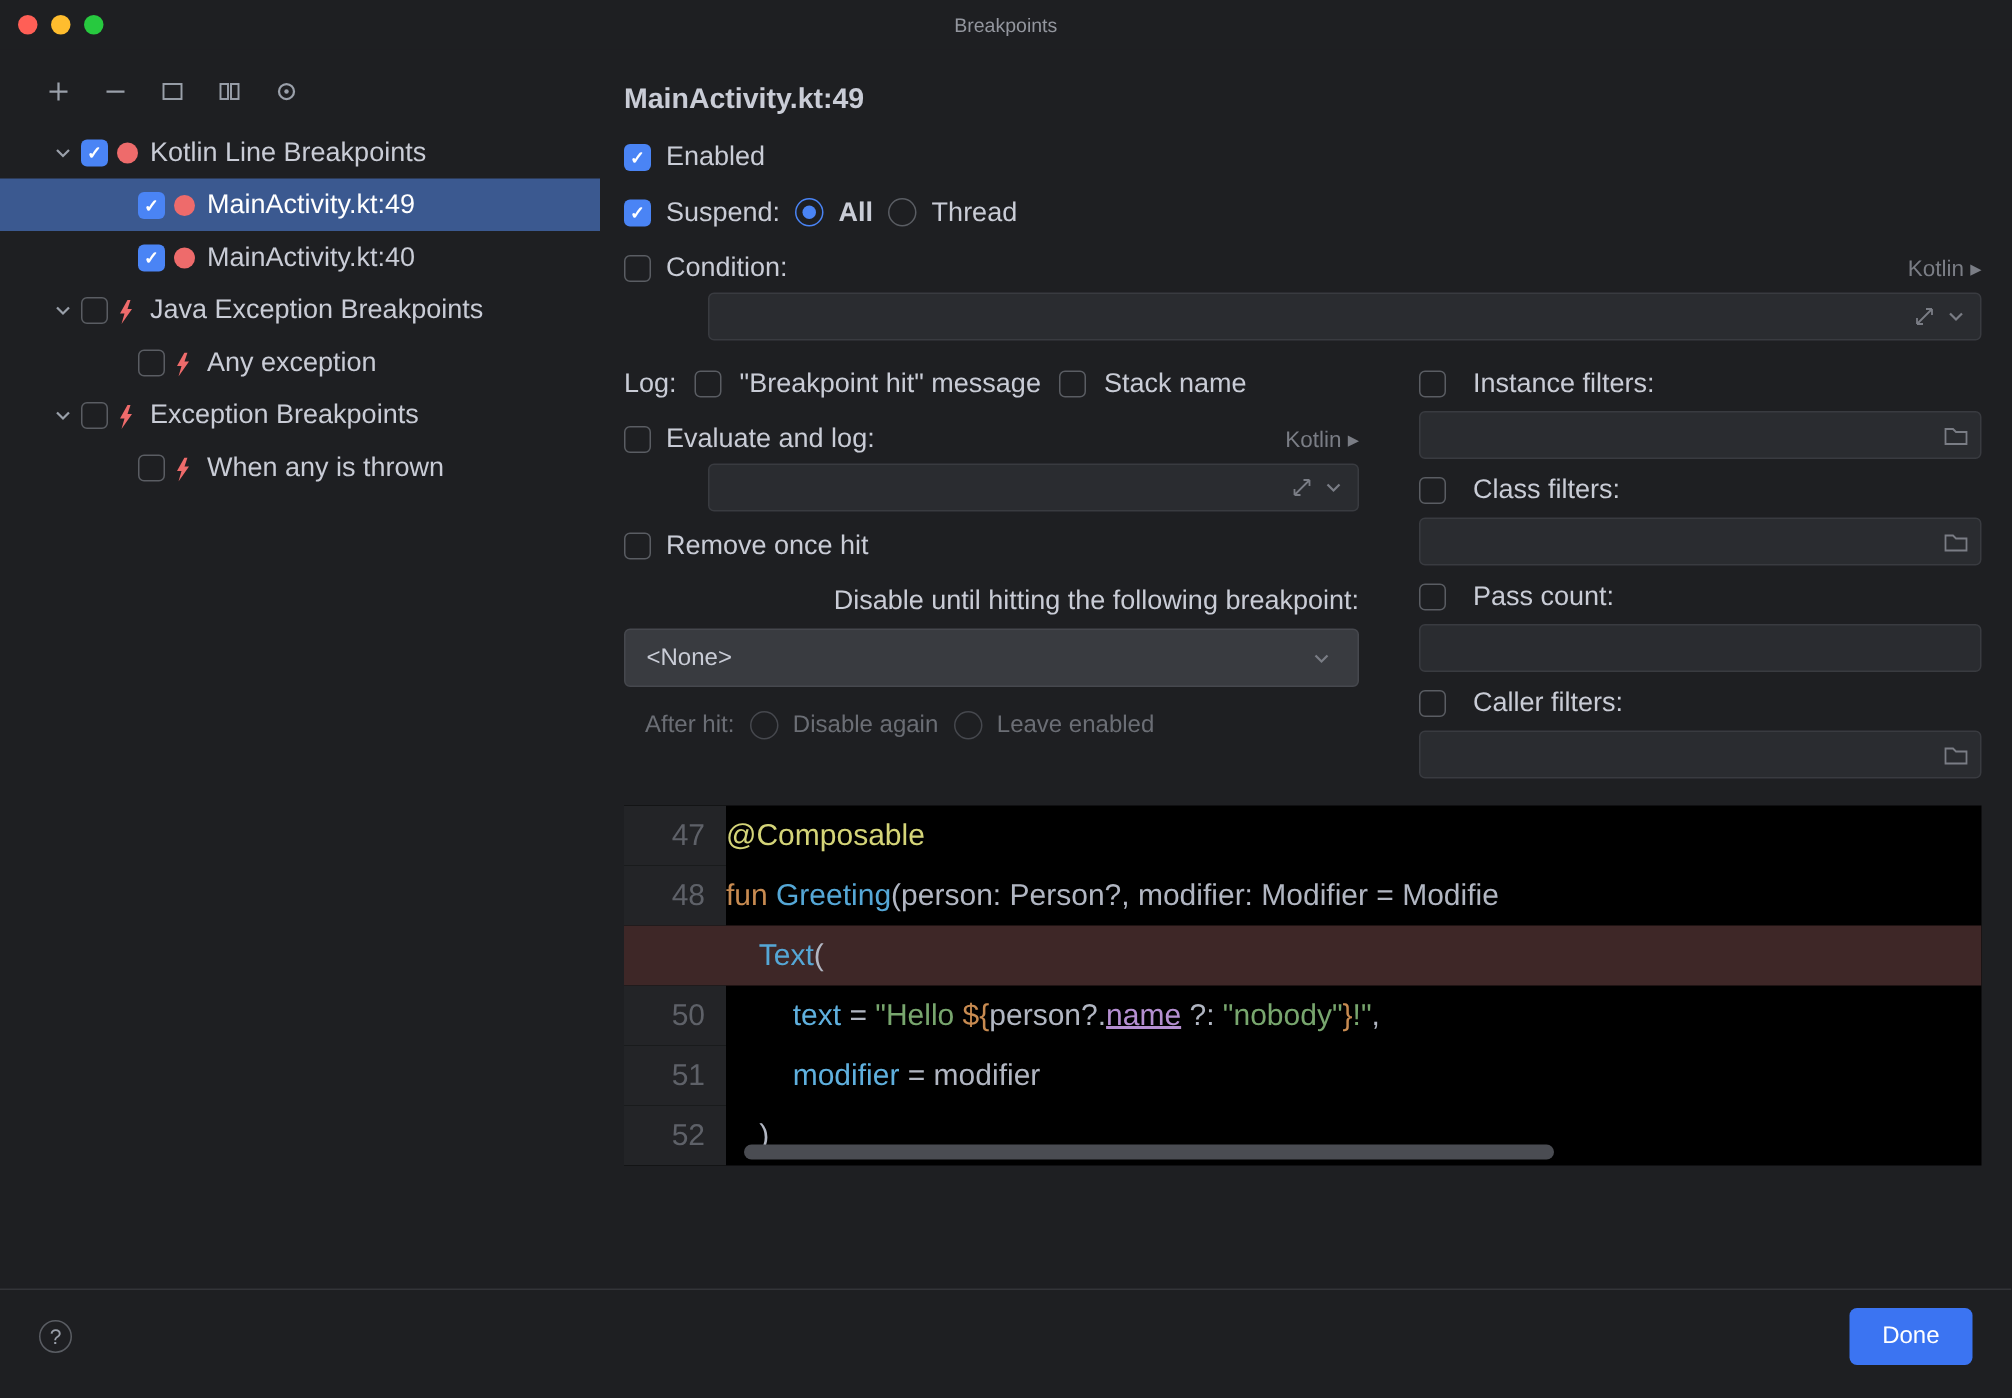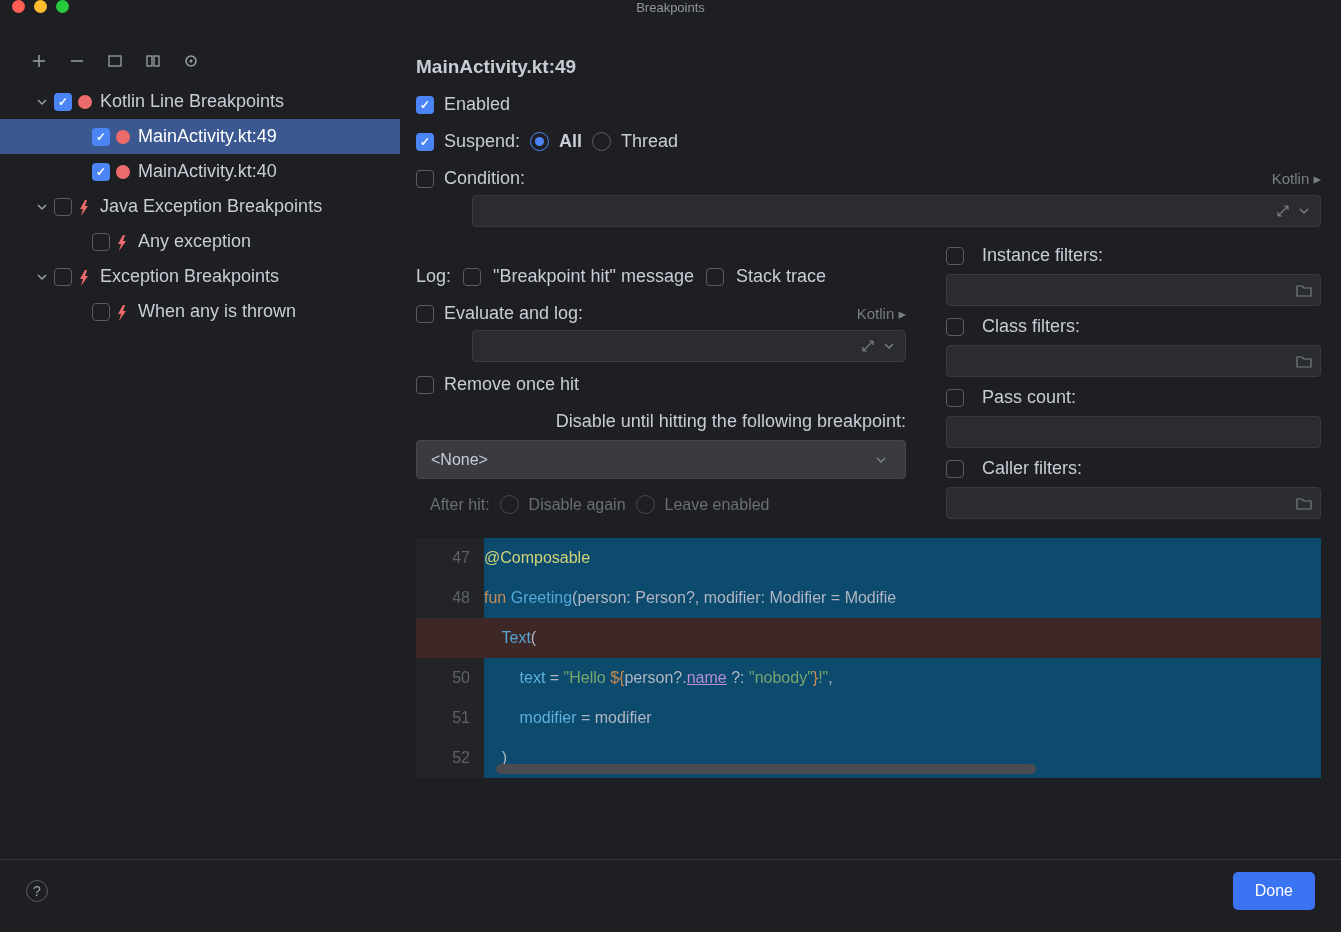--- a/index.html
+++ b/index.html
@@ -1,17 +1,17 @@
 <!DOCTYPE html>
 <html><head>
 <meta charset="utf-8">
 <style>
 * { margin:0; padding:0; box-sizing:border-box; font-family:-apple-system,BlinkMacSystemFont,"Segoe UI",sans-serif; }
 body { width:1341px; height:932px; background:#1e1f22; color:#c9ccd6; font-size:16px; overflow:hidden; }
-.titlebar { height:34px; display:flex; padding:0 12px; background:#1e1f22; border-bottom:1px solid #1e1f22; position:relative; }
+.titlebar { height:34px; display:flex; align-items:center; padding:0 12px; background:#1e1f22; border-bottom:1px solid #1e1f22; position:relative; }
 .tfc { display:flex; gap:9px; }
 .tb { width:13px; height:13px; border-radius:50%; }
 .tb.red{background:#ff5f56;} .tb.yel{background:#ffbd2e;} .tb.grn{background:#27c93f;}
 .title { position:absolute; left:50%; transform:translateX(-50%); font-size:13px; color:#93969e; }
 .main { display:flex; height:825px; }
 .left { width:400px; padding:12px 0 0 0; border-right:none; }
 .toolbar { display:flex; align-items:center; gap:20px; padding:6px 30px 14px; }
 .ticon { width:18px; height:18px; display:flex; align-items:center; justify-content:center; color:#9aa0aa; }
 .tree { font-size:18px; }
 .node { display:flex; align-items:center; padding:7px 10px 7px 36px; gap:6px; }
@@ -30,29 +30,29 @@
 .label { font-size:18px; color:#c9ccd6;text-align:right; }
 .radio { width:19px; height:19px; border-radius:50%; border:1.5px solid #5a5d63; display:inline-flex; align-items:center; justify-content:center; }
 .radio.on { border-color:#4a84f5; }
 .radio.on::after { content:""; width:9px; height:9px; border-radius:50%; background:#4a84f5; }
 .field-row { margin-left:56px; position:relative; margin-bottom:12px; }
 .field { background:#2a2c30; border:1px solid #393b40; border-radius:4px; height:32px; width:100%; display:flex; align-items:center; justify-content:flex-end; padding:0 6px; gap:4px; }
 .field.small { height:32px; }
 .expand-ico { width:14px; height:14px; color:#7a7d85; }
 .dd-ico { width:12px; height:12px; color:#7a7d85; margin:0 4px; }
 .twocol { display:flex; gap:40px; margin-top:6px; }
-.col1 { flex:0 0 490px;margin-top:21px; }
+.col1 { flex:0 0 490px; }
 .col2 { flex:1; }
 .filters .frow { margin-bottom:10px; }
 .frow .label{ margin-left:8px;}
 .ffield { background:#2a2c30; border:1px solid #393b40; border-radius:4px; height:32px; margin-top:8px; display:flex; align-items:center; justify-content:flex-end; padding:0 8px; }
 .folder-ico { width:16px; height:16px; color:#7a7d85; }
 .select { background:#393b40; border:1px solid #46484e; border-radius:4px; height:39px; display:flex; align-items:center; padding:0 14px; justify-content:space-between; margin-top:8px; }
 .dim { color:#6b6e75; }
-.code { margin-top:8px; background:#0c4a6e; font-family:"JetBrains Mono","SF Mono",Menlo,Consolas,monospace; font-size:16px; line-height:40px; overflow:hidden; height:240px; position:relative; }
+.code { margin-top:8px; background:#000000; font-family:"JetBrains Mono","SF Mono",Menlo,Consolas,monospace; font-size:20px; line-height:40px; overflow:hidden; height:240px; position:relative; }
 .cline { display:flex; }
 .gutter { width:68px; text-align:right; padding-right:14px; color:#5e6168; background:#232427; position:relative; }
 .gutter.bp{ color:#232427; }
 .gutter.bp::before { content:""; position:absolute; left:16px; top:12px; width:16px; height:16px; border-radius:50%; background:#ee6b6b; }
 .ctext { white-space:pre; }
 .cline.bp { background:#3e2727;align-items:flex-end; }
 .kw{color:#c88b51;} .ann{color:#d4d478;} .fn{color:#55a7d6;} .id{color:#b1b6c2;} .str{color:#78a66e;} .param{color:#5fb0de;} .prop{color:#b58fd1;text-decoration:underline;}
 .hscroll { position:absolute; bottom:4px; left:80px; width:540px; height:10px; background:#4a4c52; border-radius:5px; }
 .footer { height:63px; border-top:1px solid #333438; display:flex; align-items:center; justify-content:space-between; padding:0 26px; }
 .help { width:22px; height:22px; border:1.5px solid #5a5d63; border-radius:50%; display:flex; align-items:center; justify-content:center; color:#9aa0aa; font-size:14px; }
@@ -199,21 +199,21 @@
       </div>
     </div>
 
     <div class="twocol">
       <div class="col1">
         <div class="row" style="gap:12px;">
           <span class="label">Log:</span>
           <span class="chk empty"></span>
           <span class="label">"Breakpoint hit" message</span>
           <span class="chk empty"></span>
-          <span class="label">Stack trace</span>
+          <span class="label">Stack name</span>
         </div>
         <div class="row" style="margin-bottom:6px; position:relative;">
           <span class="chk empty"></span>
           <span class="label">Evaluate and log:</span>
           <span style="margin-left:auto; color:#7a7d85; font-size:15px;"><span>Kotlin</span> ▸</span>
         </div>
         <div class="field-row">
           <div class="field small">
             <svg class="expand-ico" viewBox="0 0 14 14">
                 <path d="M2 12L12 2M12 2h-4M12 2v4M2 12h4M2 12v-4" stroke="currentColor" stroke-width="1.2" fill="none"></path>

